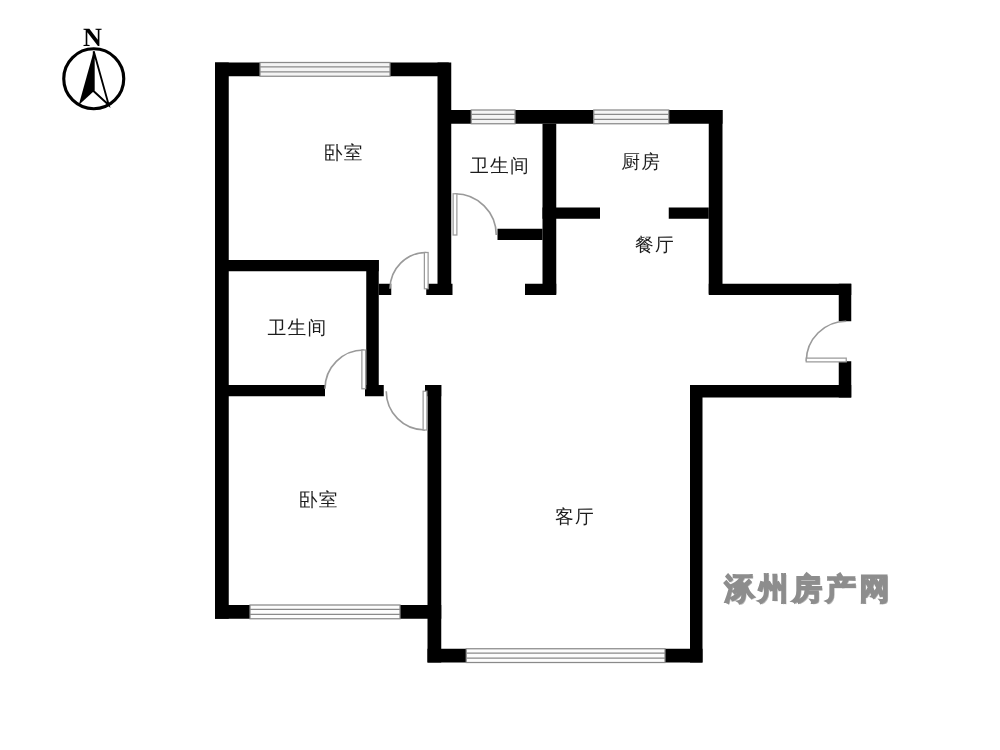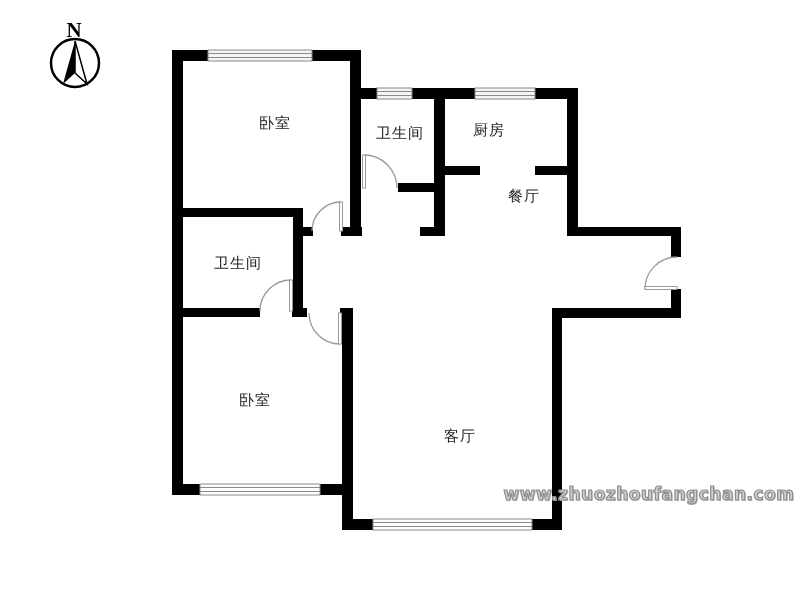--- a/index.html
+++ b/index.html
@@ -138,23 +138,23 @@
 
     <g>
       <circle cx="75" cy="63" r="24" fill="none" stroke="#000" stroke-width="2.5"></circle>
       <polygon points="75,41 63,84 75,73" fill="#000"></polygon>
       <polygon points="75,41 87,84 75,73" fill="#ffffff" stroke="#000" stroke-width="1.5"></polygon>
     </g>
   </svg>
 
   <div class="room-label" style="left:275px;top:123px">卧室</div>
   <div class="room-label" style="left:400px;top:133px">卫生间</div>
-  <div class="room-label" style="left:489px;top:130px">厨房</div>
+  <div class="room-label" style="left:513px;top:130px">厨房</div>
   <div class="room-label" style="left:524px;top:196px">餐厅</div>
   <div class="room-label" style="left:238px;top:263px">卫生间</div>
   <div class="room-label" style="left:255px;top:400px">卧室</div>
-  <div class="room-label" style="left:460px;top:436px">客厅</div>
+  <div class="room-label" style="left:460px;top:414px">客厅</div>
 
   <div class="compass-n">N</div>
 
-  <div class="watermark wm-url">www.zhuozhoufangchan.com</div>
+  <div class="watermark wm-name">涿州房产网</div>
 
 </div>
 
 </body></html>

